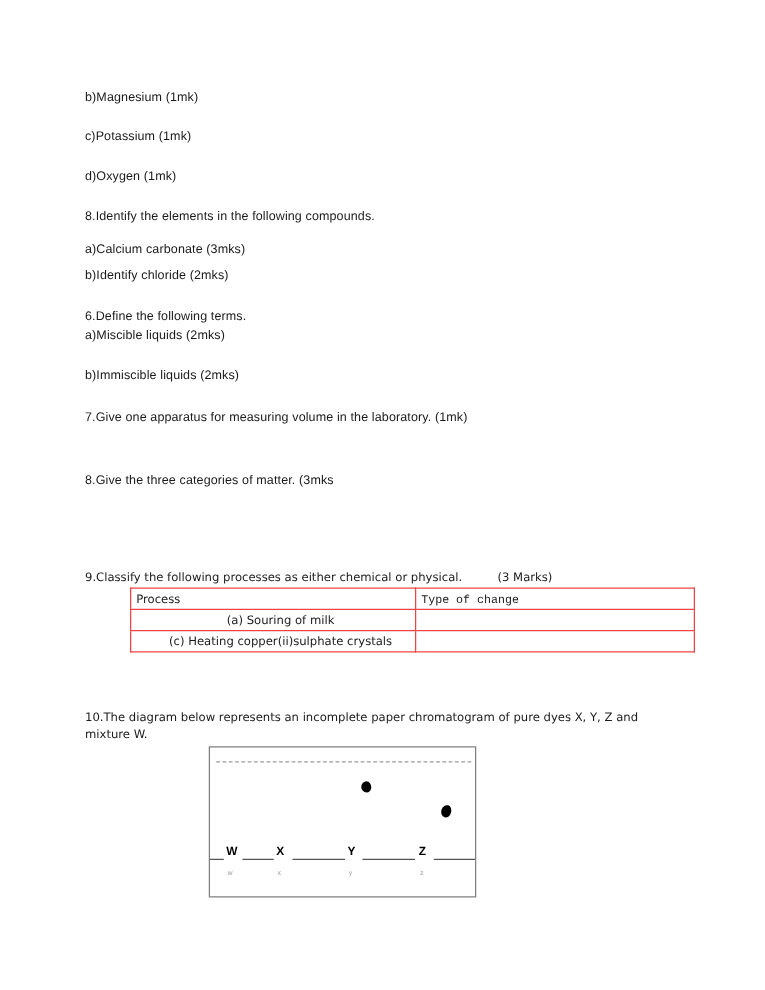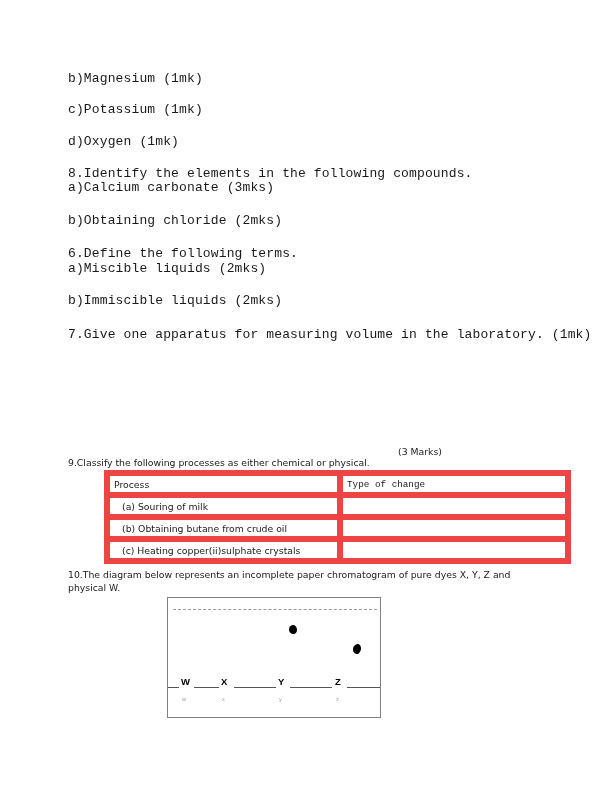--- a/index.html
+++ b/index.html
@@ -22,22 +22,22 @@
     left: 0; top: 0;
     width: 612px;
     height: 792px;
     background: #ffffff;
   }
 
   
   .qline {
     position: absolute;
     left: 68px;
-    font-family: Liberation Mono, monospace;
-    font-size: 13px;
+    font-family: Liberation Sans, sans-serif;
+    font-size: 10px;
     line-height: 14px;
     color: #1a1a1a;
     white-space: pre;
     letter-spacing: 0.01em;
   }
 
   
   .cline {
     position: absolute;
     font-family: "DejaVu Sans", sans-serif;
@@ -50,34 +50,34 @@
   
   .tbl {
     position: absolute;
     left: 104px;
     top: 470px;
     width: 441px;
     border-collapse: collapse;
     table-layout: fixed;
   }
   .tbl td {
-    border: 6px solid #ef4444;
+    border: 1px solid #ef4444;
     height: 16px;
     padding: 0 0 0 4px;
     font-family: "DejaVu Sans", sans-serif;
     font-size: 9.3px;
     color: #1a1a1a;
     vertical-align: middle;
     white-space: nowrap;
     overflow: hidden;
     margin-left: 44px;
   }
   .tbl td.c1 { width: 223px; }
   .tbl td.c2 { width: 218px; font-family: Liberation Mono, monospace; }
-  .tbl td.indent { padding-left: 12px; }
+  .tbl td.indent { padding-left: 12px; text-align: center; }
 
   
   .chroma {
     position: absolute;
     left: 167px;
     top: 597px;
     width: 214px;
     height: 121px;
     border: 1px solid #808080;
     box-sizing: border-box;
@@ -122,55 +122,52 @@
 </head>
 <body>
 
 <div class="page">
 
   <div class="qline" style="top:72px">b)Magnesium (1mk)</div>
   <div class="qline" style="top:103px">c)Potassium (1mk)</div>
   <div class="qline" style="top:135px">d)Oxygen (1mk)</div>
 
   <div class="qline" style="top:167px">8.Identify the elements in the following compounds.</div>
-  <div class="qline" style="top:181px">a)Calcium carbonate (3mks)</div>
-  <div class="qline" style="top:214px">b)Obtaining chloride (2mks)</div>
+  <div class="qline" style="top:193px">a)Calcium carbonate (3mks)</div>
+  <div class="qline" style="top:214px">b)Identify chloride (2mks)</div>
 
   <div class="qline" style="top:247px">6.Define the following terms.</div>
   <div class="qline" style="top:262px">a)Miscible liquids (2mks)</div>
   <div class="qline" style="top:294px">b)Immiscible liquids (2mks)</div>
 
   <div class="qline" style="top:328px">7.Give one apparatus for measuring volume in the laboratory. (1mk)</div>
+  <div class="qline" style="top:378px">8.Give the three categories of matter. (3mks</div>
 
   <div class="cline" style="left:68px; top:456px">9.Classify the following processes as either chemical or physical.</div>
-  <div class="cline" style="left:398px; top:445px">(3 Marks)</div>
+  <div class="cline" style="left:398px; top:456px">(3 Marks)</div>
 
   <table class="tbl">
     <tbody>
       <tr>
         <td class="c1">Process</td>
         <td class="c2">Type of change</td>
       </tr>
       <tr>
         <td class="c1 indent">(a)  Souring of milk</td>
         <td class="c2"></td>
       </tr>
       <tr>
-        <td class="c1 indent">(b)  Obtaining butane from crude oil</td>
-        <td class="c2"></td>
-      </tr>
-      <tr>
         <td class="c1 indent">(c)  Heating copper(ii)sulphate crystals</td>
         <td class="c2"></td>
       </tr>
     </tbody>
   </table>
 
   <div class="cline" style="left:68px; top:568px">10.The diagram below represents an incomplete paper chromatogram of pure dyes X, Y, Z and</div>
-  <div class="cline" style="left:68px; top:581px">physical W.</div>
+  <div class="cline" style="left:68px; top:581px">mixture W.</div>
 
   <div class="chroma">
 
     <div class="solvent-front"></div>
 
     <div class="spot" style="left:121px; top:27px; width:8px; height:9px;"></div>
     <div class="spot" style="left:185px; top:46px; width:8px; height:10px; transform:rotate(18deg);"></div>
 
     <div class="baseline-seg" style="left:0px;   top:89px; width:11px;"></div>
     <div class="baseline-seg" style="left:26px;  top:89px; width:25px;"></div>

